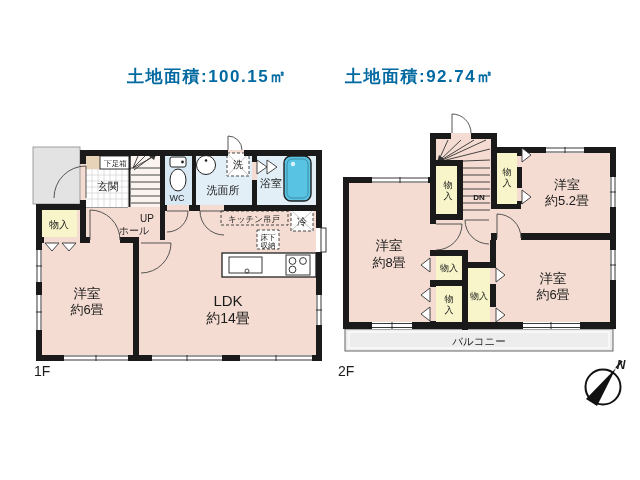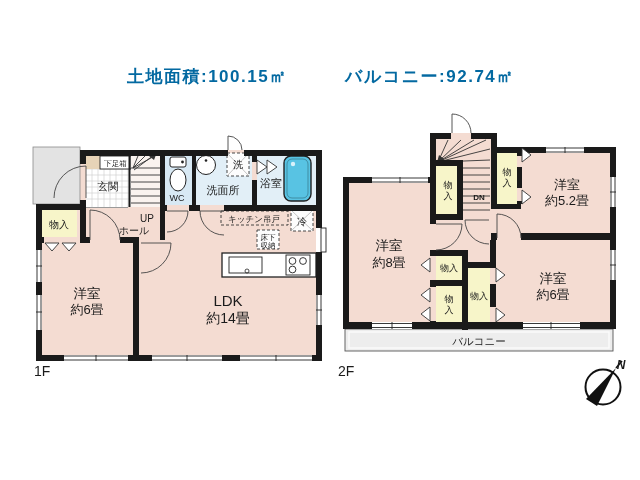--- a/index.html
+++ b/index.html
@@ -10,21 +10,21 @@
   #hdr-bldg{left:345px;}
   svg{position:absolute;left:0;top:0;}
   svg text{font-family:"Liberation Sans",sans-serif;fill:#1b1b1b;}
 </style>
 </head>
 <body>
 
 <div id="stage">
 
   <div class="hdr" id="hdr-land">土地面積:100.15㎡</div>
-  <div class="hdr" id="hdr-bldg">バルコニー:92.74㎡</div>
+  <div class="hdr" id="hdr-bldg">土地面積:92.74㎡</div>
 
   <svg width="640" height="480" viewBox="0 0 640 480">
 
     <g>
 
       <rect x="80" y="150" width="242" height="61" fill="#f4dcd2"></rect>
       <rect x="36" y="204" width="286" height="157" fill="#f4dcd2"></rect>
 
       <rect x="33" y="147" width="47" height="57" fill="#e3e3e3" stroke="#8a8a8a" stroke-width="0.8"></rect>
 

